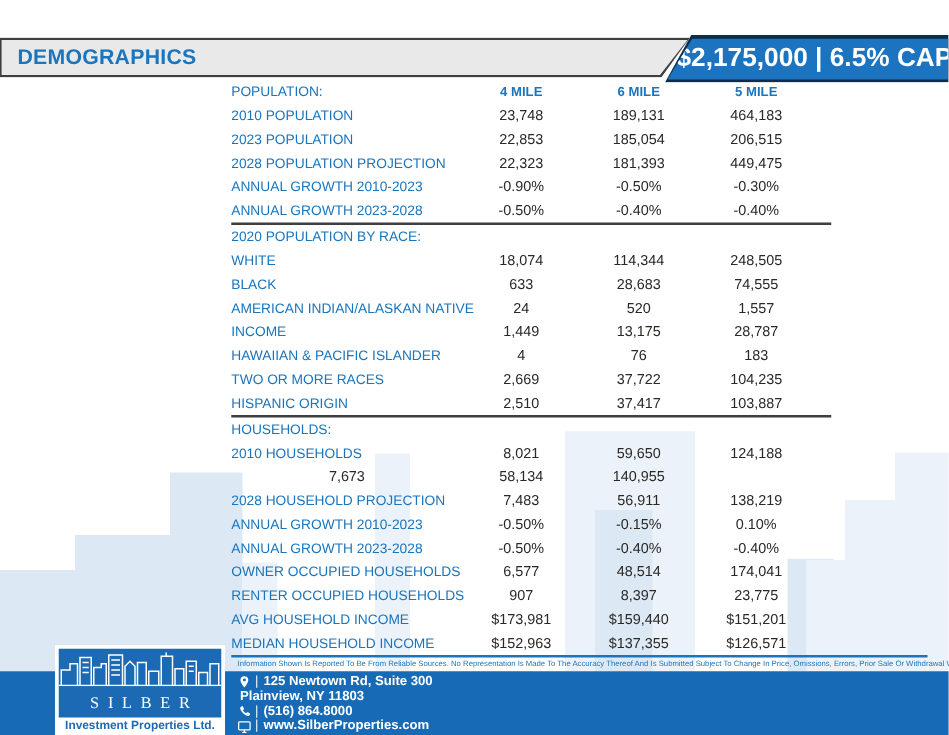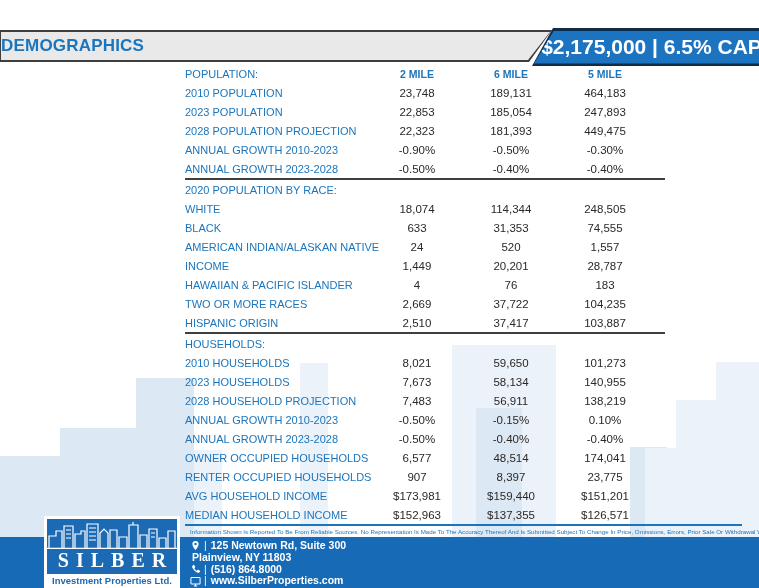--- a/index.html
+++ b/index.html
@@ -10,21 +10,21 @@
   
   .wm{position:absolute;background:#dce9f5;z-index:0;}
   .wm.lt{background:#ecf2f9;}
 
   
   .gray-band{position:absolute;left:0;top:30px;width:552px;height:32px;background:#3f3f3f;
              clip-path:polygon(0 0,100% 0,calc(100% - 23px) 100%,0 100%);z-index:2;}
   .gray-band-inner{position:absolute;left:1px;top:2px;right:2px;bottom:2px;background:#e9e9e9;
              clip-path:polygon(0 0,100% 0,calc(100% - 22px) 100%,0 100%);
              display:flex;align-items:center;}
-  .gray-band-inner span{color:#1b75bc;font-weight:bold;font-size:17px;letter-spacing:.2px;padding-left:0;}
+  .gray-band-inner span{color:#1b75bc;font-weight:bold;font-size:17px;letter-spacing:.2px;padding-left:13px;}
   .price-band{position:absolute;left:528px;top:28px;width:231px;height:38px;background:#0e2c4e;
              clip-path:polygon(25px 0,100% 0,100% 100%,4px 100%);z-index:2;}
   .price-band-inner{position:absolute;left:2px;top:2.5px;right:0;bottom:2.5px;background:#1c73c0;
              clip-path:polygon(24px 0,100% 0,100% 100%,4px 100%);
              display:flex;align-items:center;justify-content:center;}
   .price-band-inner span{color:#ffffff;font-weight:bold;font-size:21px;padding-left:14px;white-space:nowrap;}
 
   
   .table{position:absolute;left:185px;top:64px;width:480px;z-index:1;}
   .section{border-bottom:2px solid #3f3f3f;}
@@ -43,22 +43,22 @@
   .contact{position:absolute;left:190px;top:3px;color:#ffffff;font-weight:bold;font-size:10.5px;line-height:11.8px;}
   .cline{display:flex;align-items:center;}
   .cline .ficon{width:11px;height:11px;flex:0 0 11px;display:inline-block;}
   .cline .sep{font-weight:normal;opacity:.95;margin:0 4px 0 3px;}
   .cline.indent{margin-left:2px;}
 
   
   .logo{position:absolute;left:44px;top:516px;width:136px;height:72px;background:#ffffff;
         box-sizing:border-box;padding:3px 3px 0 3px;z-index:3;}
   .logo-blue{background:#1b6ab3;height:55px;box-sizing:border-box;padding-top:2px;}
-  .logo-letters{color:#ffffff;font-family:"Liberation Serif","DejaVu Serif",serif;font-size:20px;
-        text-align:center;letter-spacing:7px;padding-left:7px;line-height:15px;font-weight:bold;}
+  .logo-letters{color:#ffffff;font-family:"Liberation Serif","DejaVu Serif",serif;font-size:13px;
+        text-align:center;letter-spacing:7px;padding-left:7px;line-height:15px;}
   .logo-sub{color:#1b6ab3;font-weight:bold;font-size:9.5px;text-align:center;line-height:14px;}
 </style>
 </head>
 <body>
 
 <div class="page">
 
   <div>
     <div class="wm" style="left:0;top:456px;width:60px;height:81px;"></div>
     <div class="wm" style="left:60px;top:428px;width:76px;height:109px;"></div>
@@ -81,35 +81,35 @@
   <div class="price-band">
     <div class="price-band-inner">
       <span>$2,175,000 | 6.5% CAP</span>
     </div>
   </div>
 
   <div class="table">
       <div class="section">
         <div class="row">
           <div class="cell label">POPULATION:</div>
-          <div class="cell colhead">2 MILE</div>
+          <div class="cell colhead">4 MILE</div>
           <div class="cell colhead">6 MILE</div>
           <div class="cell colhead">5 MILE</div>
         </div>
         <div class="row">
           <div class="cell label">2010 POPULATION</div>
           <div class="cell val">23,748</div>
           <div class="cell val">189,131</div>
           <div class="cell val">464,183</div>
         </div>
         <div class="row">
           <div class="cell label">2023 POPULATION</div>
           <div class="cell val">22,853</div>
           <div class="cell val">185,054</div>
-          <div class="cell val">247,893</div>
+          <div class="cell val">206,515</div>
         </div>
         <div class="row">
           <div class="cell label">2028 POPULATION PROJECTION</div>
           <div class="cell val">22,323</div>
           <div class="cell val">181,393</div>
           <div class="cell val">449,475</div>
         </div>
         <div class="row">
           <div class="cell label">ANNUAL GROWTH 2010-2023</div>
           <div class="cell val">-0.90%</div>
@@ -129,33 +129,33 @@
         </div>
         <div class="row">
           <div class="cell label">WHITE</div>
           <div class="cell val">18,074</div>
           <div class="cell val">114,344</div>
           <div class="cell val">248,505</div>
         </div>
         <div class="row">
           <div class="cell label">BLACK</div>
           <div class="cell val">633</div>
-          <div class="cell val">31,353</div>
+          <div class="cell val">28,683</div>
           <div class="cell val">74,555</div>
         </div>
         <div class="row">
           <div class="cell label">AMERICAN INDIAN/ALASKAN NATIVE</div>
           <div class="cell val">24</div>
           <div class="cell val">520</div>
           <div class="cell val">1,557</div>
         </div>
         <div class="row">
           <div class="cell label">INCOME</div>
           <div class="cell val">1,449</div>
-          <div class="cell val">20,201</div>
+          <div class="cell val">13,175</div>
           <div class="cell val">28,787</div>
         </div>
         <div class="row">
           <div class="cell label">HAWAIIAN &amp; PACIFIC ISLANDER</div>
           <div class="cell val">4</div>
           <div class="cell val">76</div>
           <div class="cell val">183</div>
         </div>
         <div class="row">
           <div class="cell label">TWO OR MORE RACES</div>
@@ -171,24 +171,23 @@
         </div>
       </div>
       <div class="section">
         <div class="row">
           <div class="cell label">HOUSEHOLDS:</div>
         </div>
         <div class="row">
           <div class="cell label">2010 HOUSEHOLDS</div>
           <div class="cell val">8,021</div>
           <div class="cell val">59,650</div>
-          <div class="cell val">101,273</div>
-        </div>
-        <div class="row">
-          <div class="cell label">2023 HOUSEHOLDS</div>
+          <div class="cell val">124,188</div>
+        </div>
+        <div class="row">
           <div class="cell val">7,673</div>
           <div class="cell val">58,134</div>
           <div class="cell val">140,955</div>
         </div>
         <div class="row">
           <div class="cell label">2028 HOUSEHOLD PROJECTION</div>
           <div class="cell val">7,483</div>
           <div class="cell val">56,911</div>
           <div class="cell val">138,219</div>
         </div>

